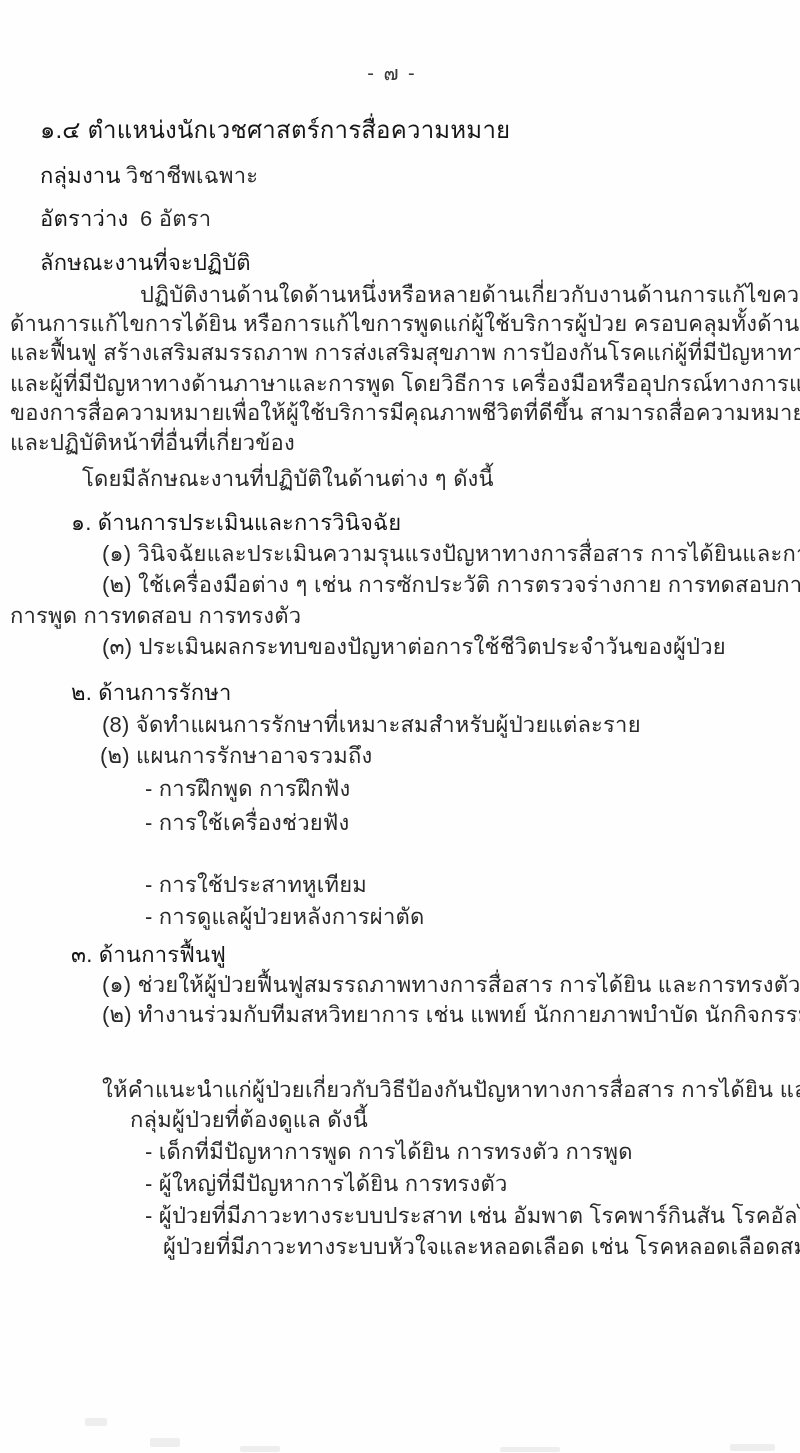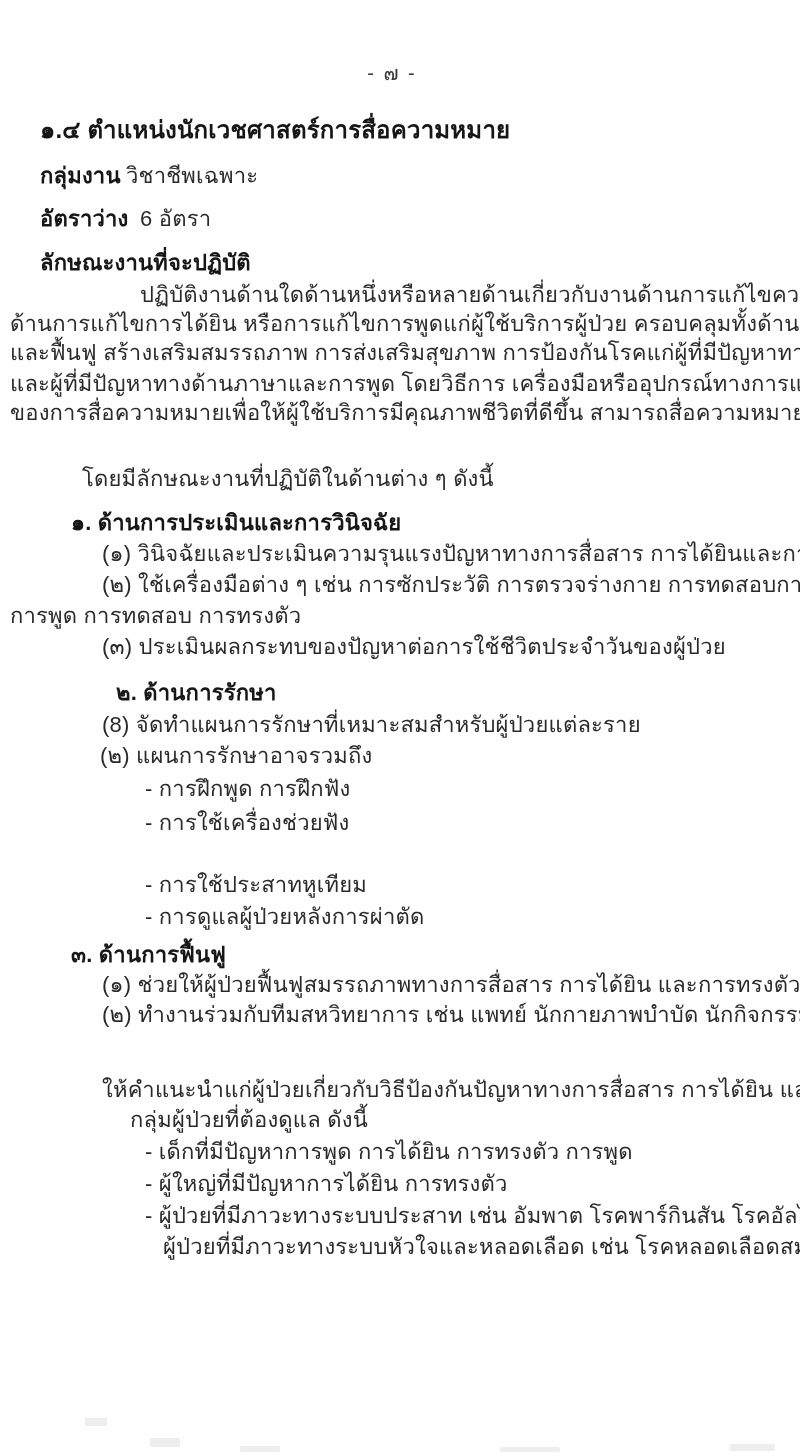--- a/index.html
+++ b/index.html
@@ -13,21 +13,21 @@
     color: #242424;
   }
   .ln {
     position: absolute;
     white-space: nowrap;
     font-size: 22px;
     line-height: 30px;
     letter-spacing: 0.2px;
     color: #2a2a2a;
   }
-  .bold { font-weight: bold; color: #161616; }
+  .bold { font-weight: normal; color: #161616; }
   .title-lg { font-size: 24px; }
   .page-num {
     position: absolute;
     left: 0; top: 57px;
     width: 784px;
     text-align: center;
     font-size: 20px;
     color: #3a3a3a;
     letter-spacing: 2px;
   }
@@ -53,30 +53,31 @@
   <div class="ln bold" style="left:40px; top:204px;">อัตราว่าง</div>
   <div class="ln" style="left:140px; top:204px;">6 อัตรา</div>
 
   <div class="ln bold" style="left:40px; top:248px;">ลักษณะงานที่จะปฏิบัติ</div>
 
   <div class="ln" style="left:140px; top:280px;">ปฏิบัติงานด้านใดด้านหนึ่งหรือหลายด้านเกี่ยวกับงานด้านการแก้ไขความผิดปกติของการสื่อความหมาย</div>
   <div class="ln" style="left:10px;  top:309px;">ด้านการแก้ไขการได้ยิน หรือการแก้ไขการพูดแก่ผู้ใช้บริการผู้ป่วย ครอบคลุมทั้งด้านการตรวจวินิจฉัย รักษา แก้ไข</div>
   <div class="ln" style="left:10px;  top:338px;">และฟื้นฟู สร้างเสริมสมรรถภาพ การส่งเสริมสุขภาพ การป้องกันโรคแก่ผู้ที่มีปัญหาทางการได้ยินและการทรงตัว</div>
   <div class="ln" style="left:10px;  top:369px;">และผู้ที่มีปัญหาทางด้านภาษาและการพูด โดยวิธีการ เครื่องมือหรืออุปกรณ์ทางการแก้ไขความผิดปกติ</div>
   <div class="ln" style="left:10px;  top:398px;">ของการสื่อความหมายเพื่อให้ผู้ใช้บริการมีคุณภาพชีวิตที่ดีขึ้น สามารถสื่อความหมายได้เต็มความสามารถ</div>
+  <div class="ln" style="left:10px;  top:428px;">และปฏิบัติหน้าที่อื่นที่เกี่ยวข้อง</div>
 
   <div class="ln" style="left:82px; top:464px;">โดยมีลักษณะงานที่ปฏิบัติในด้านต่าง ๆ ดังนี้</div>
 
   <div class="ln bold" style="left:71px; top:508px;">๑. ด้านการประเมินและการวินิจฉัย</div>
   <div class="ln" style="left:102px; top:539px;">(๑) วินิจฉัยและประเมินความรุนแรงปัญหาทางการสื่อสาร การได้ยินและการทรงตัวของผู้ป่วย</div>
   <div class="ln" style="left:102px; top:570px;">(๒) ใช้เครื่องมือต่าง ๆ เช่น การซักประวัติ การตรวจร่างกาย การทดสอบการได้ยิน การทดสอบ</div>
   <div class="ln" style="left:10px;  top:601px;">การพูด การทดสอบ การทรงตัว</div>
   <div class="ln" style="left:102px; top:632px;">(๓) ประเมินผลกระทบของปัญหาต่อการใช้ชีวิตประจำวันของผู้ป่วย</div>
 
-  <div class="ln bold" style="left:71px; top:678px;margin-left:45px;">๒. ด้านการรักษา</div>
+  <div class="ln bold" style="left:71px; top:678px;">๒. ด้านการรักษา</div>
   <div class="ln" style="left:102px; top:710px;">(8) จัดทำแผนการรักษาที่เหมาะสมสำหรับผู้ป่วยแต่ละราย</div>
   <div class="ln" style="left:100px; top:741px;">(๒) แผนการรักษาอาจรวมถึง</div>
   <div class="ln" style="left:145px; top:774px;">- การฝึกพูด การฝึกฟัง</div>
   <div class="ln" style="left:145px; top:808px;">- การใช้เครื่องช่วยฟัง</div>
   <div class="ln" style="left:145px; top:870px;">- การใช้ประสาทหูเทียม</div>
   <div class="ln" style="left:145px; top:902px;">- การดูแลผู้ป่วยหลังการผ่าตัด</div>
 
   <div class="ln bold" style="left:71px; top:940px;">๓. ด้านการฟื้นฟู</div>
   <div class="ln" style="left:102px; top:970px;">(๑) ช่วยให้ผู้ป่วยฟื้นฟูสมรรถภาพทางการสื่อสาร การได้ยิน และการทรงตัว</div>
   <div class="ln" style="left:102px; top:1000px;">(๒) ทำงานร่วมกับทีมสหวิทยาการ เช่น แพทย์ นักกายภาพบำบัด นักกิจกรรมบำบัด เป็นต้น</div>

